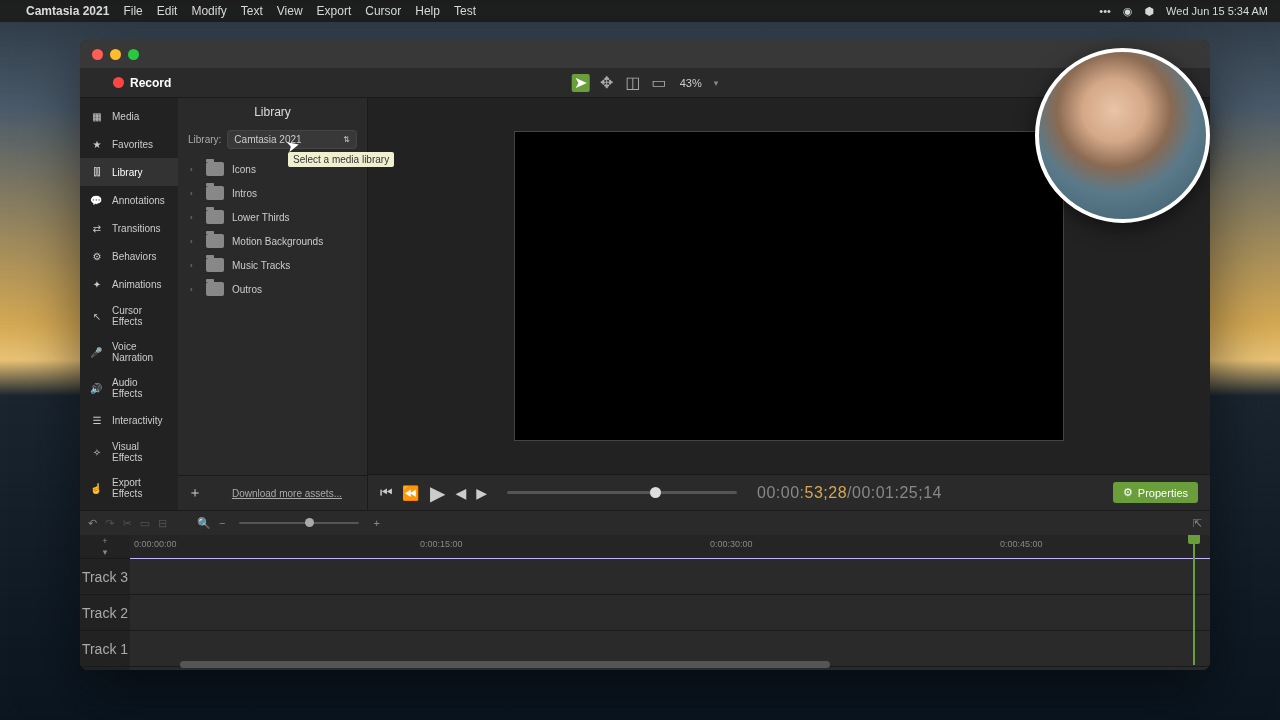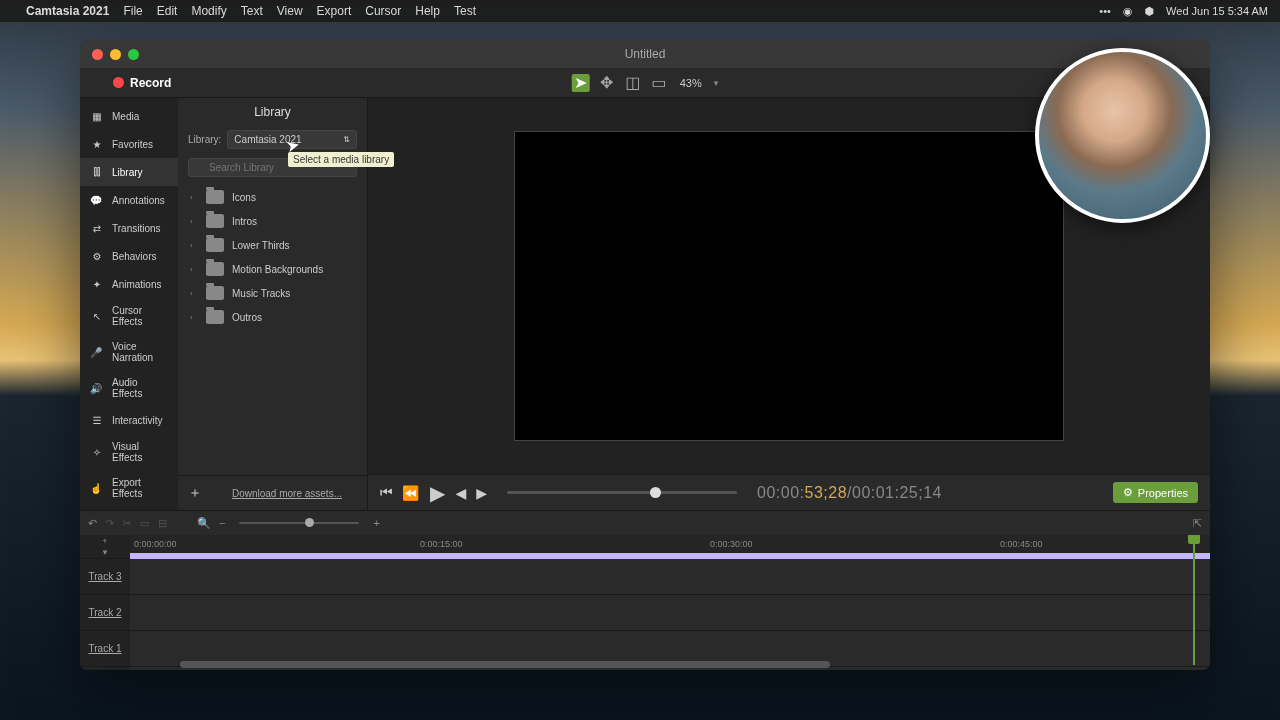--- a/index.html
+++ b/index.html
@@ -73,23 +73,23 @@
 
 
 .timeline { height: 160px; background: #2a2a2a; border-top: 1px solid #1a1a1a; display: flex; flex-direction: column; }
 .tl-toolbar { height: 24px; display: flex; align-items: center; padding: 0 8px; gap: 8px; font-size: 11px; color: #888; }
 .tl-zoom { flex: 0 0 120px; height: 2px; background: #555; border-radius: 1px; position: relative; margin: 0 6px; }
 .tl-zoom .knob { position: absolute; left: 55%; top: -4px; width: 9px; height: 9px; background: #aaa; border-radius: 50%; }
 .tl-detach { margin-left: auto; }
 .tl-body { flex: 1; display: flex; }
 .tl-left { width: 50px; background: #222; display: flex; flex-direction: column; }
 .tl-header-left { height: 24px; border-bottom: 1px solid #1a1a1a; display: flex; flex-direction: column; align-items: center; justify-content: center; gap:1px; color:#888; font-size:9px;}
-.track-label { height: 36px; display: flex; align-items: center; justify-content: center; color: #aaa; font-size: 10px; border-bottom: 1px solid #1a1a1a; text-decoration: underline; }
+.track-label { height: 36px; display: flex; align-items: center; justify-content: center; color: #aaa; font-size: 14px; border-bottom: 1px solid #1a1a1a; }
 .tl-right { flex: 1; overflow: hidden; position: relative; }
-.ruler { height: 24px; background: #252525; border-bottom: 6px solid #c4b5fd; position: relative; font-size: 9px; color: #888; }
+.ruler { height: 24px; background: #252525; border-bottom: 1px solid #c4b5fd; position: relative; font-size: 9px; color: #888; }
 .ruler .tick { position: absolute; top: 4px; }
 .tracks { position: relative; }
 .track-row { height: 36px; border-bottom: 1px solid #1a1a1a; }
 .playhead { position: absolute; right: 15px; top: 0; width: 2px; height: 130px; background: #6a9e3a; }
 .playhead::before { content: ''; position: absolute; top: -1px; left: -5px; width: 12px; height: 10px; background: #6a9e3a; border-radius: 2px; }
 .scrollbar-h { position: absolute; bottom: 2px; left: 50px; width: 650px; height: 7px; background: #555; border-radius: 4px; }
 
 
 .webcam { position: absolute; right: 70px; top: 48px; width: 175px; height: 175px; border-radius: 50%; border: 4px solid #fff; overflow: hidden; background: radial-gradient(circle at 45% 35%, #e8c4a8 0%, #d4a888 22%, #8a6a52 40%, #5a7a8a 58%, #3a5a6a 100%); box-shadow: 0 5px 20px rgba(0,0,0,0.5); z-index: 200; }
 </style>
@@ -116,21 +116,20 @@
   </div>
 </div>
 
 <div class="window">
   <div class="titlebar">
     <div class="traffic">
       <span class="close"></span>
       <span class="min"></span>
       <span class="max"></span>
     </div>
-    <div class="title">Untitled</div>
   </div>
 
   <div class="toolbar">
     <div class="record-btn">
       <span class="dot"></span>
       <span>Record</span>
     </div>
     <div class="center-tools">
       <span class="tool-btn" style="background:#6a9e3a;color:#fff;border-radius:2px;padding:1px 3px;">➤</span>
       <span class="tool-btn">✥</span>
@@ -199,24 +198,20 @@
     </div>
 
     <div class="library-panel">
       <div class="panel-header">Library</div>
       <div class="lib-row">
         <span>Library:</span>
         <div class="lib-select">
           <span>Camtasia 2021</span>
           <span style="font-size:8px;">⇅</span>
         </div>
-      </div>
-      <div class="search-row">
-        <span class="mag">🔍</span>
-        <input class="search-box" placeholder="Search Library" style="">
       </div>
       <div class="tooltip">Select a media library</div>
       <div class="cursor-ptr">➤</div>
       <div class="folder-list">
         <div class="folder-item">
             <span class="chev">›</span>
             <span class="fold-ico"></span>
             <span>Icons</span>
           </div>
         <div class="folder-item">

